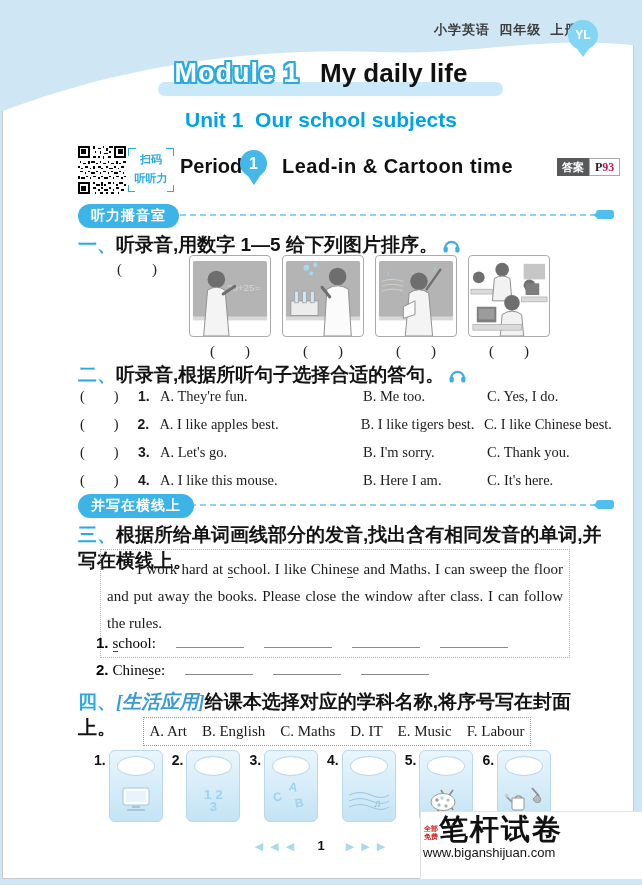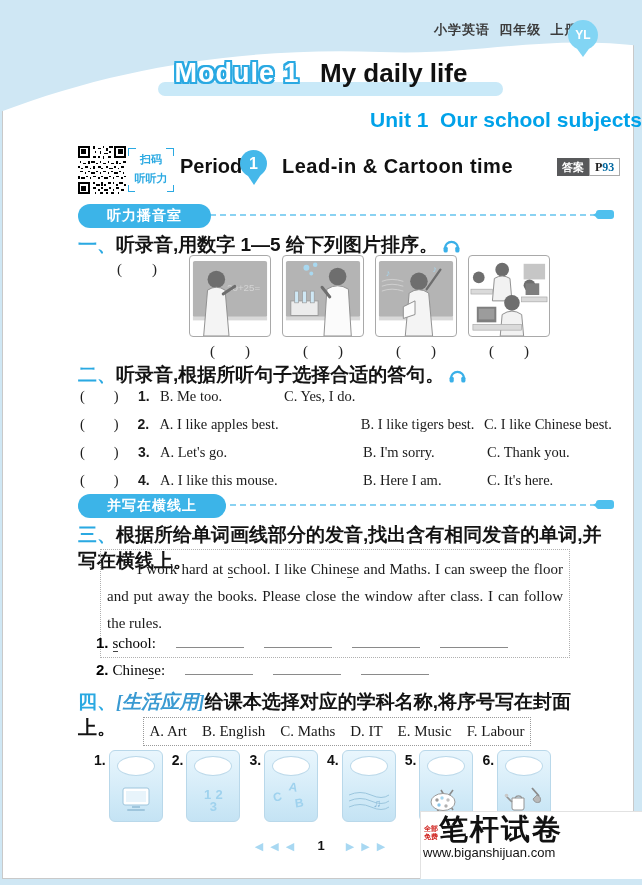--- a/index.html
+++ b/index.html
@@ -14,42 +14,42 @@
   .band-text { position:absolute; top:21px; left:434px; font-size:13px; font-weight:bold; color:#3c3c3c; letter-spacing:1px; z-index:3; }
   .yl-badge { position:absolute; top:20px; left:568px; width:30px; height:30px; border-radius:50%; background:#82d5f4; color:#fff; font-weight:bold; font-size:12px; display:flex; align-items:center; justify-content:center; z-index:3; }
   .yl-badge::after { content:""; position:absolute; top:26px; left:50%; transform:translateX(-50%); border:8px solid transparent; border-top:11px solid #82d5f4; }
 
   
   .module-line { position:absolute; top:58px; left:0; width:100%; text-align:center; z-index:2; }
   .module-line .hl { position:absolute; left:158px; top:24px; width:345px; height:14px; background:#c9e9f8; border-radius:7px; z-index:0; }
   .bubble { position:relative; z-index:1; font-size:27px; font-weight:bold; letter-spacing:1px; color:#fff;
     text-shadow:-2px -2px 0 #2aa9e2, 2px -2px 0 #2aa9e2, -2px 2px 0 #2aa9e2, 2px 2px 0 #2aa9e2, -2px 0 0 #2aa9e2, 2px 0 0 #2aa9e2, 0 -2px 0 #2aa9e2, 0 2px 0 #2aa9e2;margin-top:31px; }
   .module-name { position:relative; z-index:1; font-size:26px; font-weight:bold; color:#111; margin-left:16px; }
-  .unit-line { position:absolute; top:108px; left:0; width:100%; text-align:right; font-size:21px; font-weight:bold; color:#00a2e9; z-index:2; }
+  .unit-line { position:absolute; top:108px; left:0; width:100%; text-align:center; font-size:21px; font-weight:bold; color:#00a2e9; z-index:2; }
 
   
   .qr { position:absolute; top:146px; left:78px; width:48px; height:48px; background:#fff; }
   .qr svg { width:100%; height:100%; shape-rendering:crispEdges; }
   .qr-caption { position:absolute; top:150px; left:130px; width:42px; height:40px; color:#2aa9e2; font-size:11px; font-weight:bold; text-align:center; line-height:19px; }
   .qr-caption::before, .qr-caption::after, .qr-caption .c3, .qr-caption .c4 { content:""; position:absolute; width:7px; height:7px; }
   .qr-caption::before { top:-2px; left:-2px; border-top:1.5px solid #2aa9e2; border-left:1.5px solid #2aa9e2; }
   .qr-caption::after { top:-2px; right:-2px; border-top:1.5px solid #2aa9e2; border-right:1.5px solid #2aa9e2; }
   .qr-caption .c3 { bottom:-2px; left:-2px; border-bottom:1.5px solid #2aa9e2; border-left:1.5px solid #2aa9e2; }
   .qr-caption .c4 { bottom:-2px; right:-2px; border-bottom:1.5px solid #2aa9e2; border-right:1.5px solid #2aa9e2; }
   .period-label { position:absolute; top:155px; left:180px; font-size:20px; font-weight:bold; color:#111; }
   .drop-badge { position:absolute; top:150px; left:240px; width:27px; height:27px; border-radius:50%; background:#45b8ea; color:#fff; font-size:16px; font-weight:bold; display:flex; align-items:center; justify-content:center; }
   .drop-badge::after { content:""; position:absolute; top:23px; left:50%; transform:translateX(-50%); border:8px solid transparent; border-top:12px solid #45b8ea; }
   .period-title { position:absolute; top:155px; left:282px; font-size:20px; font-weight:bold; color:#111; letter-spacing:0.5px; }
   .answer-box { position:absolute; top:158px; left:509px; display:flex; align-items:stretch; height:18px; }
   .answer-label { background:#58595b; color:#fff; font-size:11px; font-weight:bold; padding:2px 5px; line-height:14px;margin-left:48px; }
   .answer-page { background:#fff; border:1px solid #aaa; font-family:"Liberation Serif", serif; font-size:12px; font-weight:bold; padding:1px 5px; line-height:14px; color:#222; }
-  .answer-page .num { color:#0369a1;text-align:center; }
-
-  
-  .pill { position:absolute; left:78px; background:#3cb4e8; color:#fff; font-size:14px; font-weight:bold; padding:3px 29px; border-radius:14px; letter-spacing:1px; z-index:1; }
+  .answer-page .num { color:#be185d;text-align:center; }
+
+  
+  .pill { position:absolute; left:78px; background:#3cb4e8; color:#fff; font-size:14px; font-weight:bold; padding:3px 13px; border-radius:14px; letter-spacing:1px; z-index:1; }
   .dash { position:absolute; left:180px; right:46px; border-top:2px dashed #8ad2f2; }
   .dash-end { position:absolute; right:28px; width:18px; height:9px; background:#4fc0ee; border-radius:3px; }
   .dash-end::before { content:""; position:absolute; left:-7px; top:1px; border:4px solid transparent; border-right:6px solid #4fc0ee; }
 
   .qhead { position:absolute; left:78px; right:34px; font-size:19px; font-weight:bold; color:#131313; }
   .qnum { color:#2aa9e2; }
   .tag { color:#3a9ad2; font-family:"Liberation Serif", serif; font-style:italic; font-weight:bold; }
   .hp { display:inline-block; vertical-align:-2px; margin-left:4px; }
 
   
@@ -229,20 +229,21 @@
         <path d="M3,11 A7,7 0 0 1 17,11" stroke="#3ab0e8" stroke-width="2.4" fill="none"></path>
         <rect x="1.5" y="9" width="4.5" height="6.5" rx="2" fill="#3ab0e8"></rect>
         <rect x="14" y="9" width="4.5" height="6.5" rx="2" fill="#3ab0e8"></rect>
       </svg></span>
 </div>
 
 <div class="q2rows">
   <div class="q2row">
     <span class="paren2 pre">(        )</span>
     <span class="rn">1.</span>
+    <span class="oa">A. They're fun.</span>
     <span class="ob">B. Me too.</span>
     <span class="oc">C. Yes, I do.</span>
   </div>
   <div class="q2row">
     <span class="paren2 pre">(        )</span>
     <span class="rn">2.</span>
     <span class="oa">A. I like apples best.</span>
     <span class="ob">B. I like tigers best.</span>
     <span class="oc">C. I like Chinese best.</span>
   </div>

